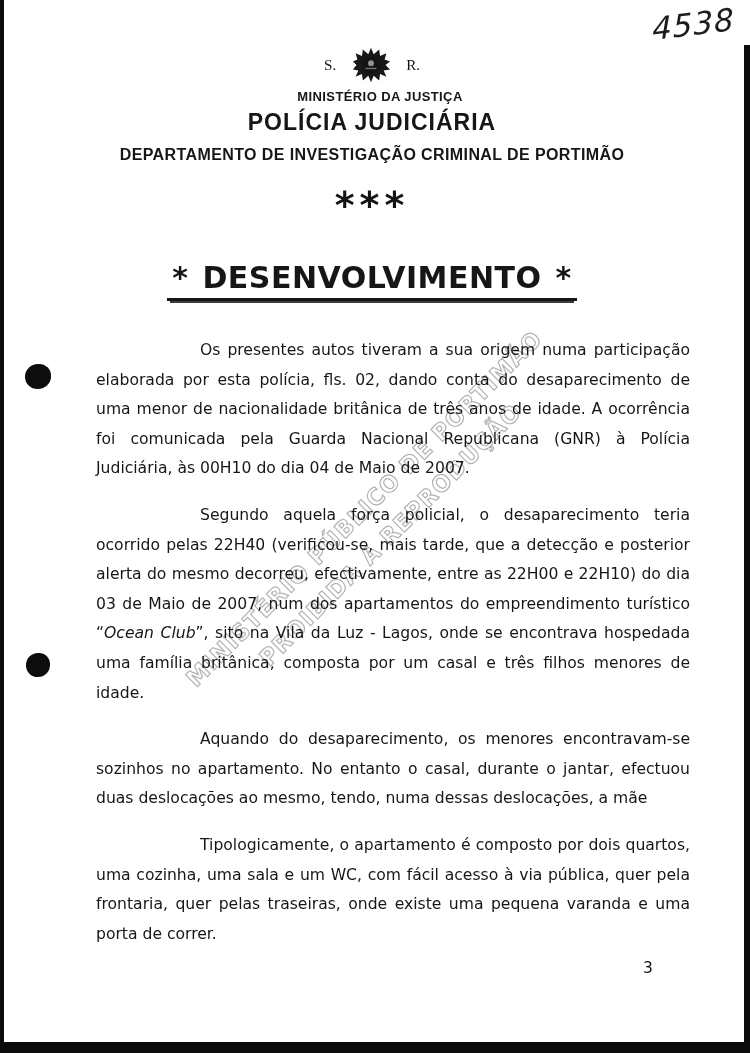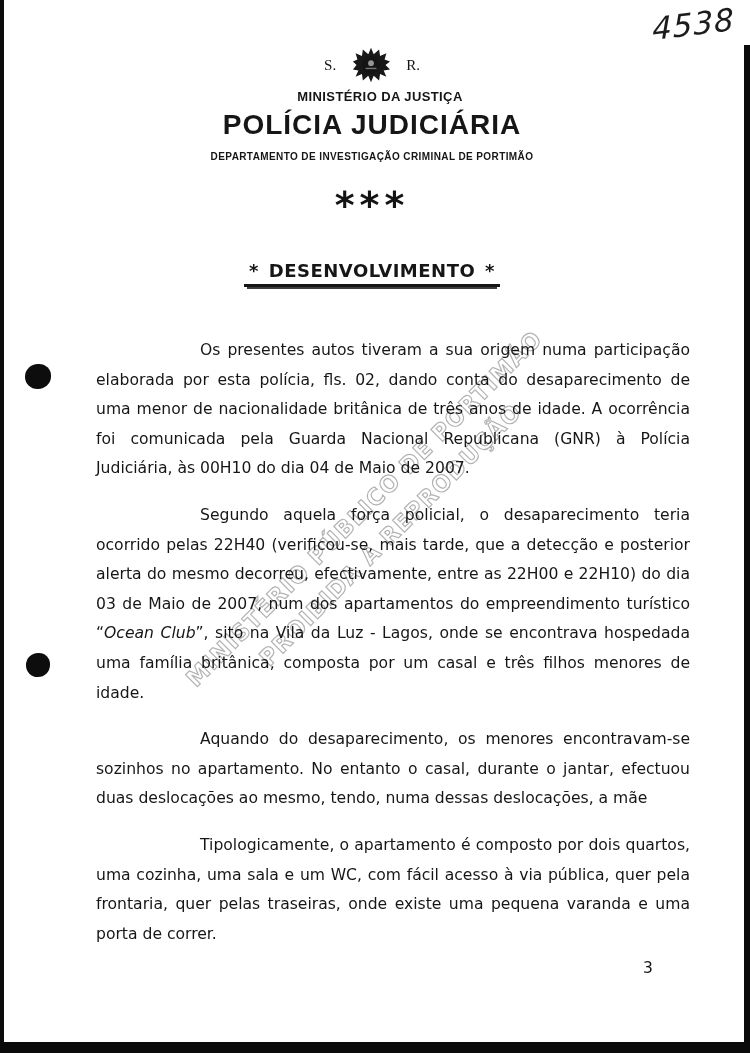--- a/index.html
+++ b/index.html
@@ -27,29 +27,29 @@
     font-style:italic;
     transform:rotate(-7deg) skewX(-6deg);
     letter-spacing:1px;
   }
   
   .header{position:absolute;left:0;top:46px;width:744px;text-align:center;}
   .sr-row{display:flex;align-items:center;justify-content:center;gap:15px;}
   .sr{font-family:"Liberation Serif",serif;font-size:15px;color:#141414;}
   .crest{width:40px;height:38px;display:block;}
   .ministry{margin-top:5px;font-family:Liberation Sans, sans-serif;font-weight:bold;font-size:13px;letter-spacing:.4px;margin-left:16px;}
-  .agency{margin-top:5px;font-family:"Liberation Sans",sans-serif;font-weight:bold;font-size:28px;letter-spacing:1px;}
-  .department{margin-top:10px;font-family:"Liberation Sans",sans-serif;font-weight:bold;font-size:10px;letter-spacing:.4px;}
+  .agency{margin-top:5px;font-family:"Liberation Sans",sans-serif;font-weight:bold;font-size:23px;letter-spacing:1px;}
+  .department{margin-top:10px;font-family:"Liberation Sans",sans-serif;font-weight:bold;font-size:16px;letter-spacing:.4px;}
   
   .separator{position:absolute;left:0;top:186px;width:744px;text-align:center;
     font-size:38px;font-weight:bold;letter-spacing:5px;line-height:1;color:#141414;}
   .title-wrap{position:absolute;left:0;top:260px;width:744px;text-align:center;}
   .section-title{
     display:inline-block;
-    font-size:18px;font-weight:bold;letter-spacing:.5px;word-spacing:3px;
+    font-size:30px;font-weight:bold;letter-spacing:.5px;word-spacing:3px;
     padding:0 5px 3px 5px;
     border-bottom:3px solid #161616;
     box-shadow:0 5px 0 -3px #3c3c3c;
   }
   
   .watermark{
     position:absolute;left:378px;top:522px;
     transform:translate(-50%,-50%) rotate(-45deg) scaleX(.97);
     text-align:center;white-space:nowrap;
     font-weight:bold;font-size:23px;letter-spacing:1.5px;line-height:1.62;

